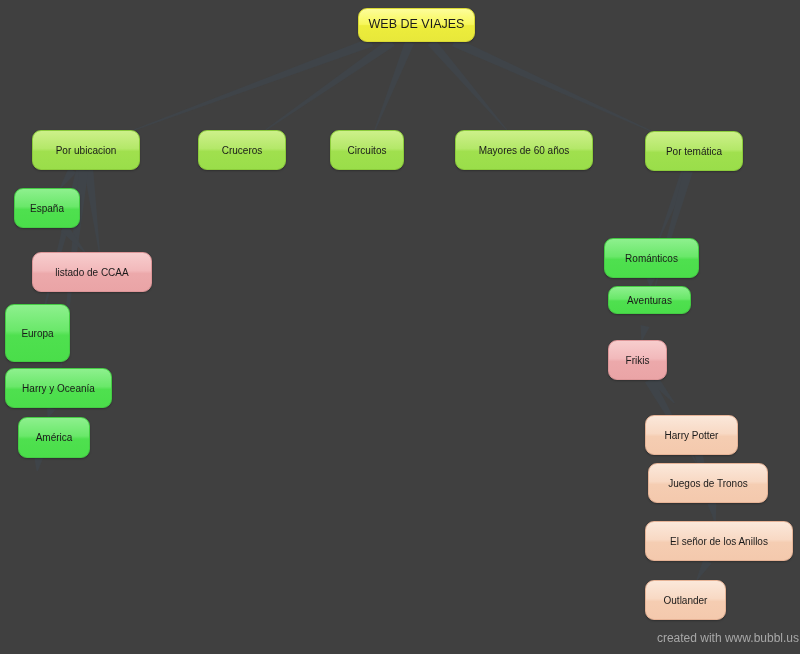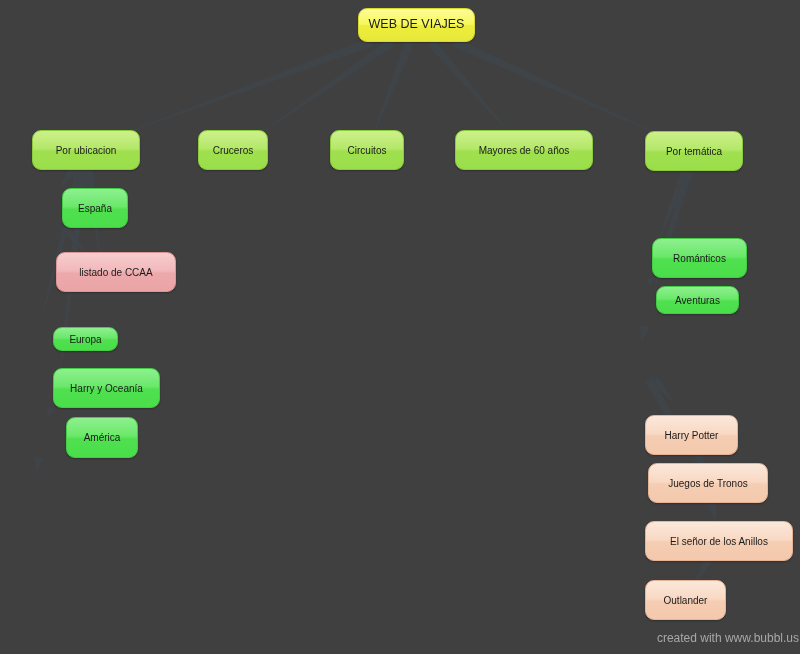--- a/index.html
+++ b/index.html
@@ -48,21 +48,20 @@
     background: linear-gradient(to bottom, #fdfd9a 0%, #f7f75a 48%, #eded3c 52%, #e8e83a 100%);
     border-color: #d9d933;
   }
   .node.lime {
     background: linear-gradient(to bottom, #cdf08a 0%, #b4e869 46%, #a0e04e 54%, #9ade4a 100%);
     border-color: #8ccc3c;
   }
   .node.green {
     background: linear-gradient(to bottom, #8ef08e 0%, #6ae86a 46%, #4fe04f 54%, #4ade4a 100%);
     border-color: #44cc44;
-    margin-left: 48px;
   }
   .node.pink {
     background: linear-gradient(to bottom, #f7cdcd 0%, #f2b9bb 46%, #eca9ab 54%, #eaa4a6 100%);
     border-color: #dd9698;
   }
   .node.peach {
     background: linear-gradient(to bottom, #fbe8da 0%, #f8d9c4 46%, #f5cdb2 54%, #f4c9ad 100%);
     border-color: #e6b396;
   }
   #credit {
@@ -102,32 +101,33 @@
       <polygon points="644.97,382.29 696.06,463.27 697.01,462.73 652.95,377.71" fill="#3f4449"></polygon>
       <polygon points="692.56,444.22 701.97,463.15 703.03,462.85 701.44,441.78" fill="#3f4449"></polygon>
       <polygon points="691.68,444.04 713.80,521.12 714.87,520.88 700.64,441.96" fill="#3f4449"></polygon>
       <polygon points="707.27,503.86 714.67,521.10 715.75,520.90 716.31,502.14" fill="#3f4449"></polygon>
       <polygon points="703.64,558.73 696.38,579.73 697.33,580.27 711.64,563.27" fill="#3f4449"></polygon>
     </svg>
 
   <div class="node root" style="left: 358px; top: 8px; width: 117px; height: 34px;">WEB DE VIAJES</div>
 
   <div class="node lime" style="left: 32px; top: 130px; width: 108px; height: 40px;">Por ubicacion</div>
-  <div class="node lime" style="left: 198px; top: 130px; width: 70px; height: 40px;">Cruceros</div>
+  <div class="node lime" style="left: 198px; top: 130px; width: 88px; height: 40px;">Cruceros</div>
   <div class="node lime" style="left: 330px; top: 130px; width: 74px; height: 40px;">Circuitos</div>
   <div class="node lime" style="left: 455px; top: 130px; width: 138px; height: 40px;">Mayores de 60 años</div>
   <div class="node lime" style="left: 645px; top: 131px; width: 98px; height: 40px;">Por temática</div>
 
   <div class="node green" style="left: 14px; top: 188px; width: 66px; height: 40px;">España</div>
-  <div class="node pink" style="left: 56px; top: 252px; width: 120px; height: 40px;">listado de CCAA</div>
-  <div class="node green" style="left: 5px; top: 327px; width: 65px; height: 24px;">Europa</div>
+  <div class="node pink" style="left: 32px; top: 252px; width: 120px; height: 40px;">listado de CCAA</div>
+  <div class="node green" style="left: 5px; top: 304px; width: 65px; height: 58px;">Europa</div>
   <div class="node green" style="left: 5px; top: 368px; width: 107px; height: 40px;">Harry y Oceanía</div>
   <div class="node green" style="left: 18px; top: 417px; width: 72px; height: 41px;">América</div>
 
   <div class="node green" style="left: 604px; top: 238px; width: 95px; height: 40px;">Románticos</div>
   <div class="node green" style="left: 608px; top: 286px; width: 83px; height: 28px;">Aventuras</div>
+  <div class="node pink" style="left: 608px; top: 340px; width: 59px; height: 40px;">Frikis</div>
   <div class="node peach" style="left: 645px; top: 415px; width: 93px; height: 40px;">Harry Potter</div>
   <div class="node peach" style="left: 648px; top: 463px; width: 120px; height: 40px;">Juegos de Tronos</div>
   <div class="node peach" style="left: 645px; top: 521px; width: 148px; height: 40px;">El señor de los Anillos</div>
   <div class="node peach" style="left: 645px; top: 580px; width: 81px; height: 40px;">Outlander</div>
 
   <div id="credit">created with www.bubbl.us</div>
 </div>
 
 </body></html>

